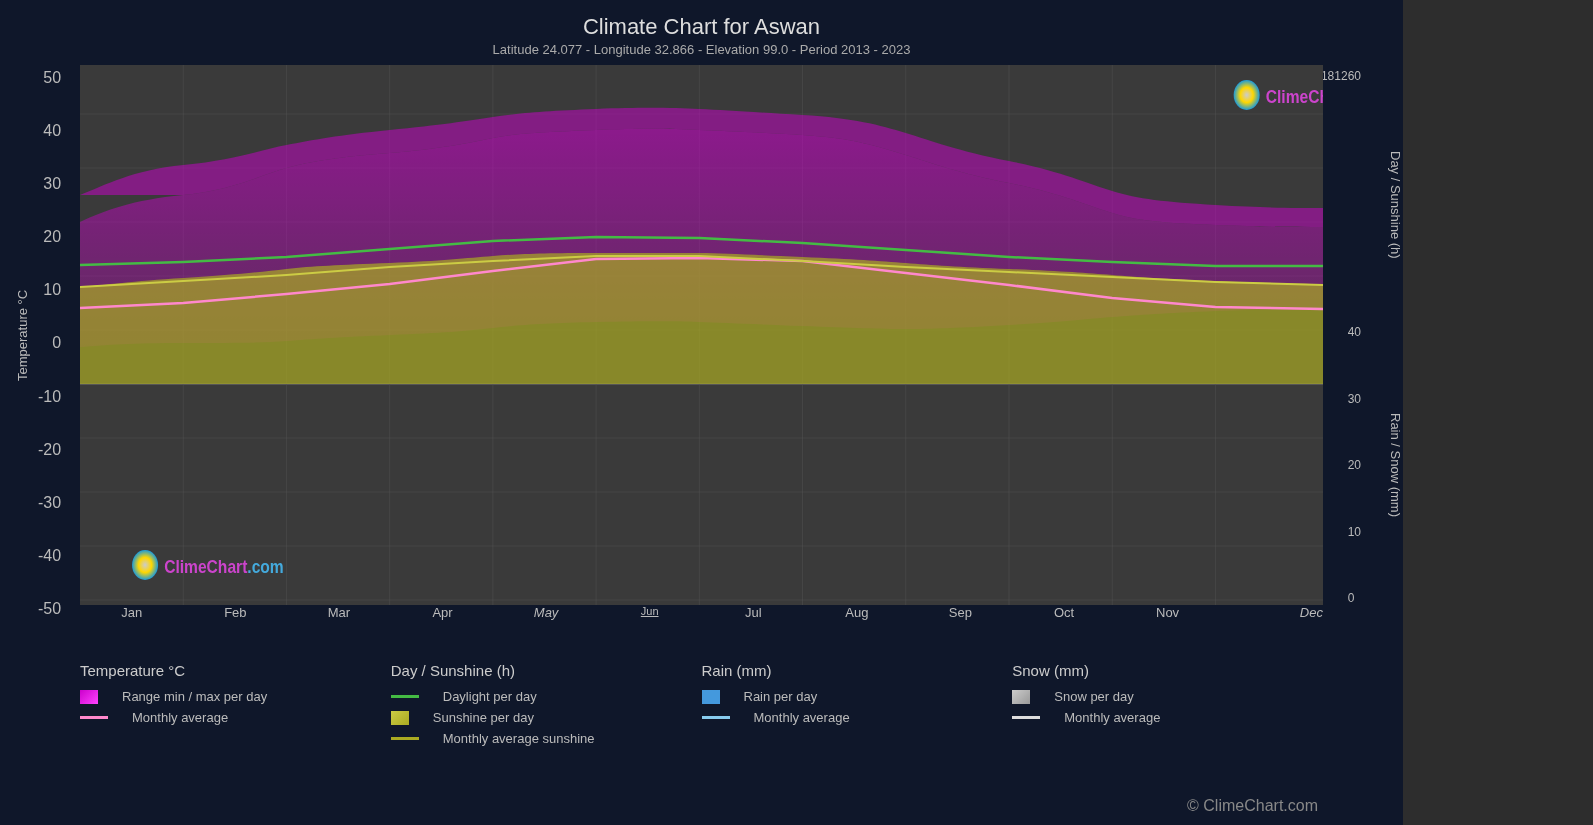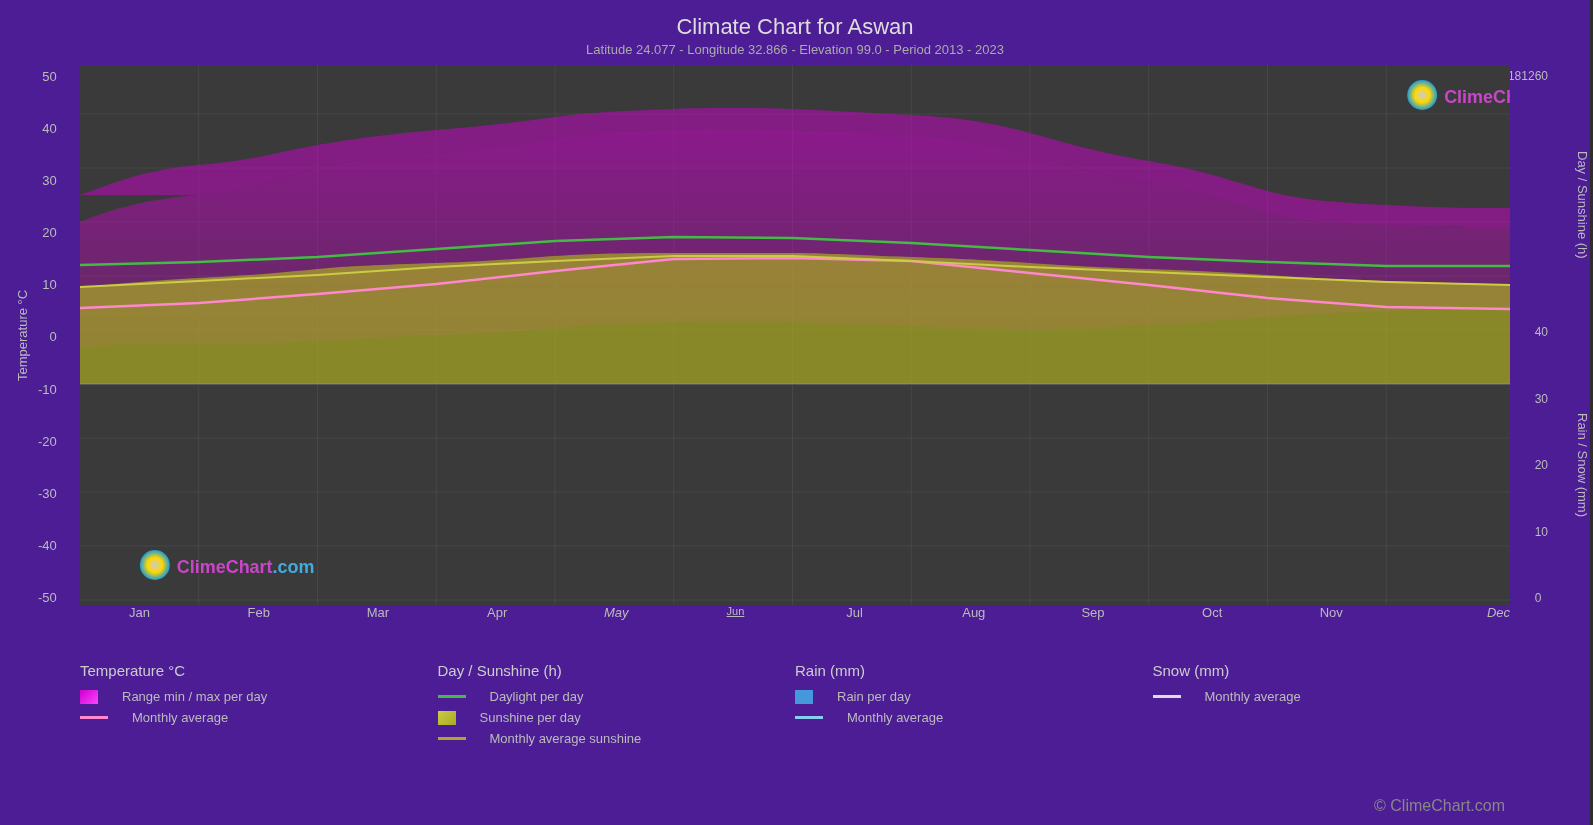--- a/index.html
+++ b/index.html
@@ -5,23 +5,23 @@
     * { margin: 0; padding: 0; box-sizing: border-box; }
     body {
       background: #2d2d2d;
       color: #ccc;
       font-family: Arial, sans-serif;
       width: 1593px;
       height: 825px;
       overflow: hidden;
     }
     .page-wrapper {
-      width: 1590px;
+      width: 1403px;
       height: 825px;
-      background: #4c1d95;
+      background: #0f172a;
       position: relative;
     }
     .title-area {
       text-align: center;
       padding-top: 14px;
     }
     .main-title {
       font-size: 22px;
       color: #ddd;
       font-weight: normal;
@@ -78,21 +78,21 @@
   </div>
 
   <div style="position:relative; margin: 8px 80px 0 80px; height: 575px;">
 
     <div style="position:absolute; left:-65px; top:0; bottom:35px; display:flex; align-items:center; justify-content:center; writing-mode:vertical-rl; transform:rotate(180deg); font-size:13px; color:#bbb; white-space:nowrap;">Temperature °C</div>
 
     <div style="position:absolute; right:-80px; top:0; height:280px; display:flex; align-items:center; justify-content:center; writing-mode:vertical-rl; font-size:13px; color:#bbb; white-space:nowrap;">Day / Sunshine (h)</div>
 
     <div style="position:absolute; right:-80px; bottom:35px; height:280px; display:flex; align-items:center; justify-content:center; writing-mode:vertical-rl; font-size:13px; color:#bbb; white-space:nowrap;">Rain / Snow (mm)</div>
 
-    <div style="position:absolute; left:-42px; top:4px; bottom:35px; display:flex; flex-direction:column; justify-content:space-between; align-items:flex-end; font-size:13px; color:#bbb;">
+    <div style="position:absolute; left:-42px; top:4px; bottom:22px; display:flex; flex-direction:column; justify-content:space-between; align-items:flex-end; font-size:16px; color:#bbb;">
       <span>50</span>
         <span>40</span>
         <span>30</span>
         <span>20</span>
         <span>10</span>
       <span>0</span>
         <span>-10</span>
         <span>-20</span>
         <span>-30</span>
         <span>-40</span>
@@ -308,20 +308,24 @@
       </div>
       <div class="legend-item">
         <div class="legend-line" style="background: #88ccee;"></div>
         <span>Monthly average</span>
       </div>
     </div>
 
     <div class="legend-col">
       <div class="legend-title">Snow (mm)</div>
       <div class="legend-item">
+        <div class="legend-swatch" style="background: linear-gradient(135deg, #cccccc, #999999);"></div>
+        <span>Snow per day</span>
+      </div>
+      <div class="legend-item">
         <div class="legend-line" style="background: #dddddd;"></div>
         <span>Monthly average</span>
       </div>
     </div>
 
   </div>
 
   <div style="position:absolute; bottom:10px; right:85px; font-size:16px; color:#888;margin-left:38px;">© ClimeChart.com</div>
 
 </div>

